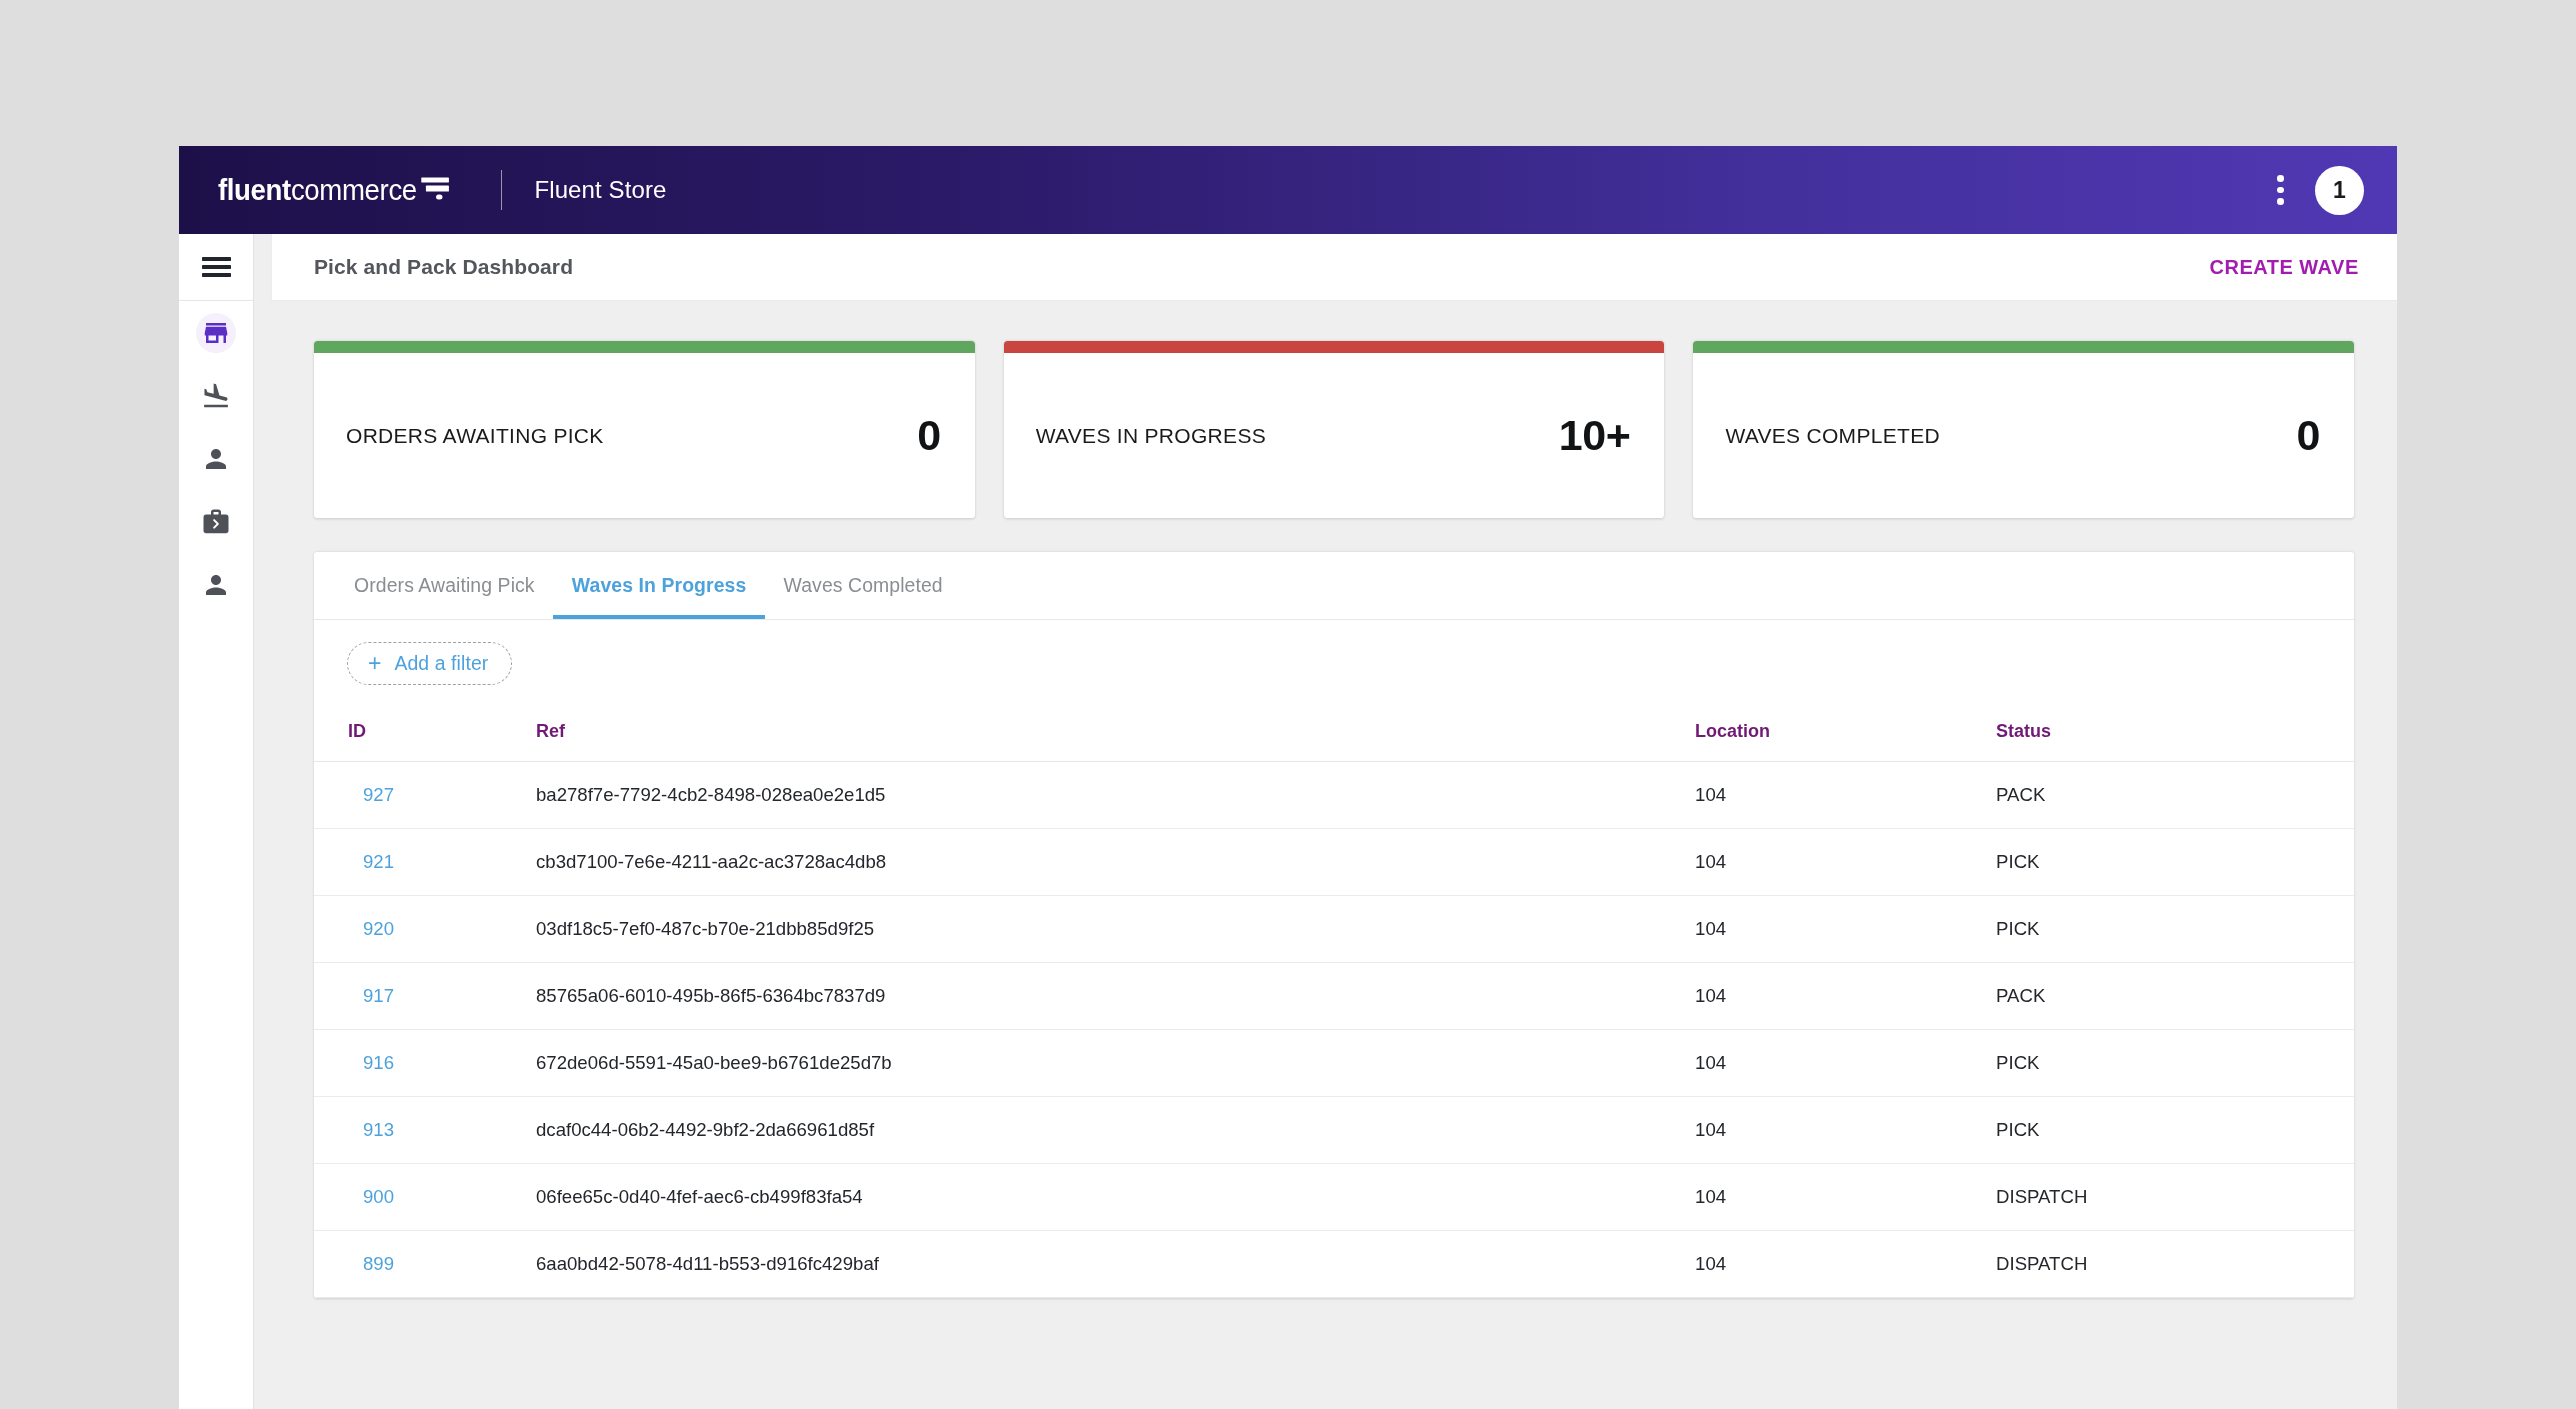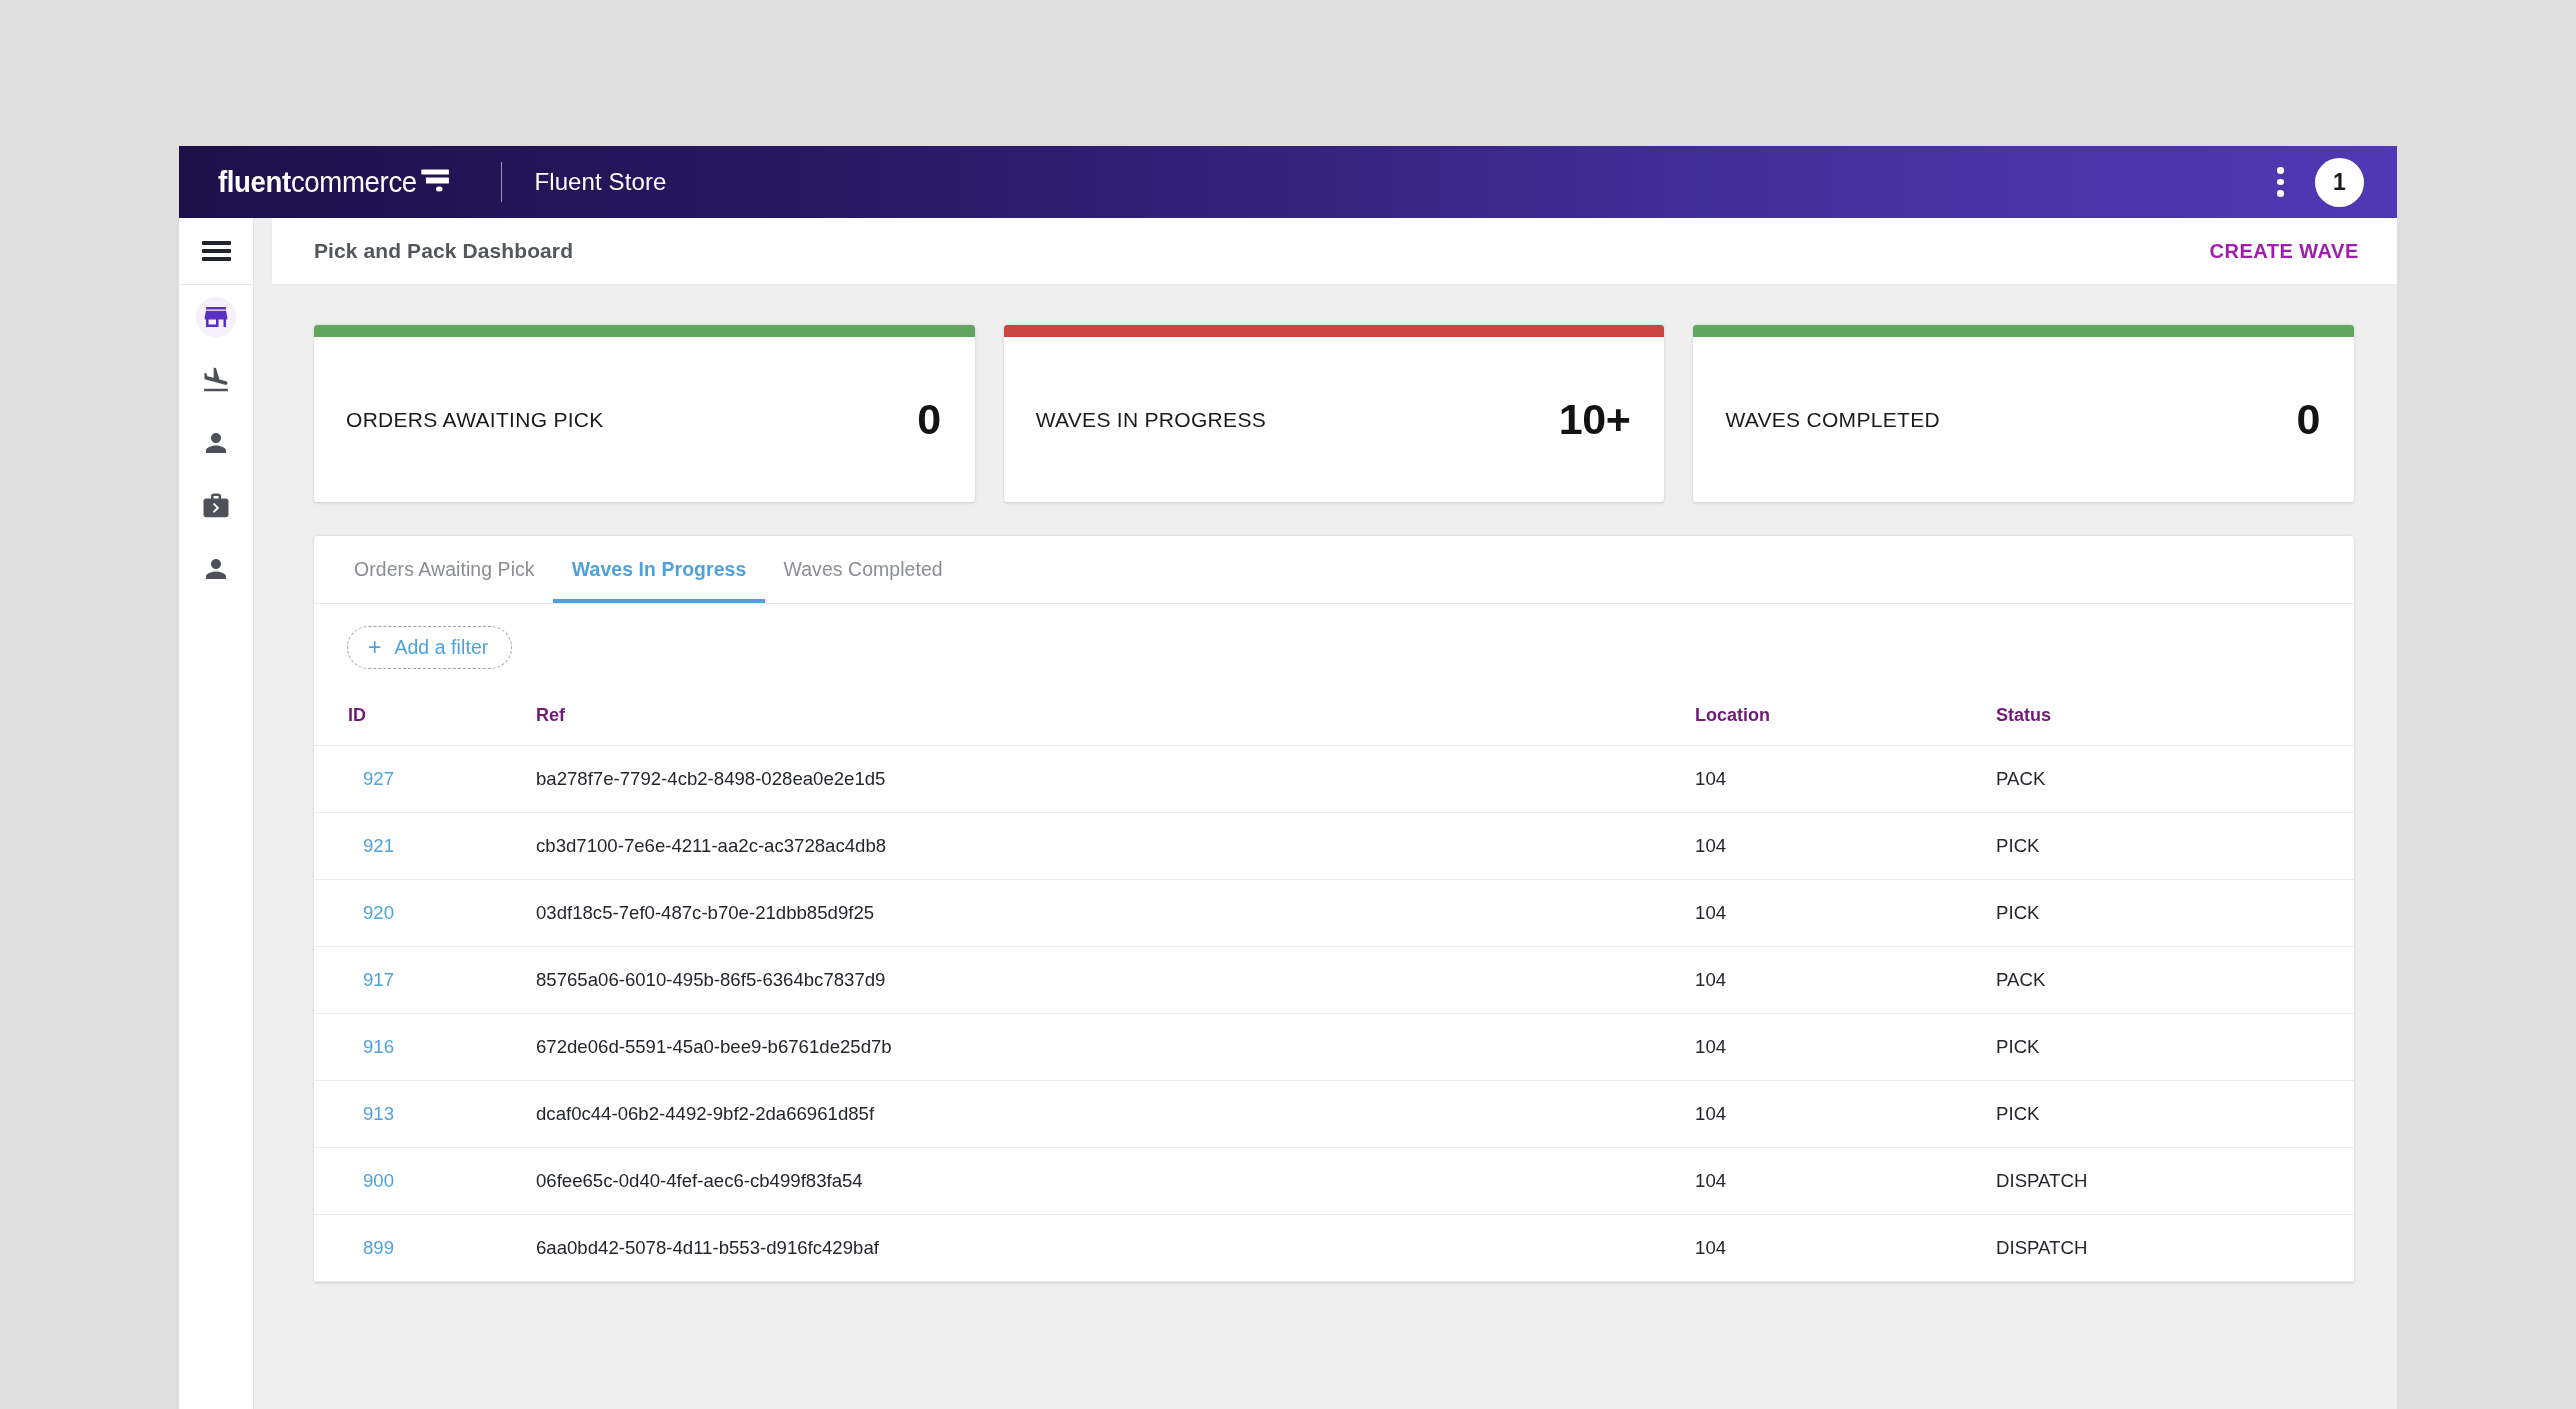--- a/index.html
+++ b/index.html
@@ -21,21 +21,21 @@
     top: 146px;
     width: 2218px;
     height: 1264px;
     background: #efefef;
     overflow: hidden;
   }
 
   
   #topbar {
     position: relative;
-    height: 72px;
+    height: 88px;
     background: linear-gradient(to right, #1d1049 0%, #2b1a68 35%, #43309c 72%, #5138b4 100%);
     display: flex;
     align-items: center;
     padding: 0 33px 0 39px;
   }
   #brand-group { display: flex; align-items: center; }
   #brand-logo {
     display: flex;
     align-items: baseline;
     color: #ffffff;

